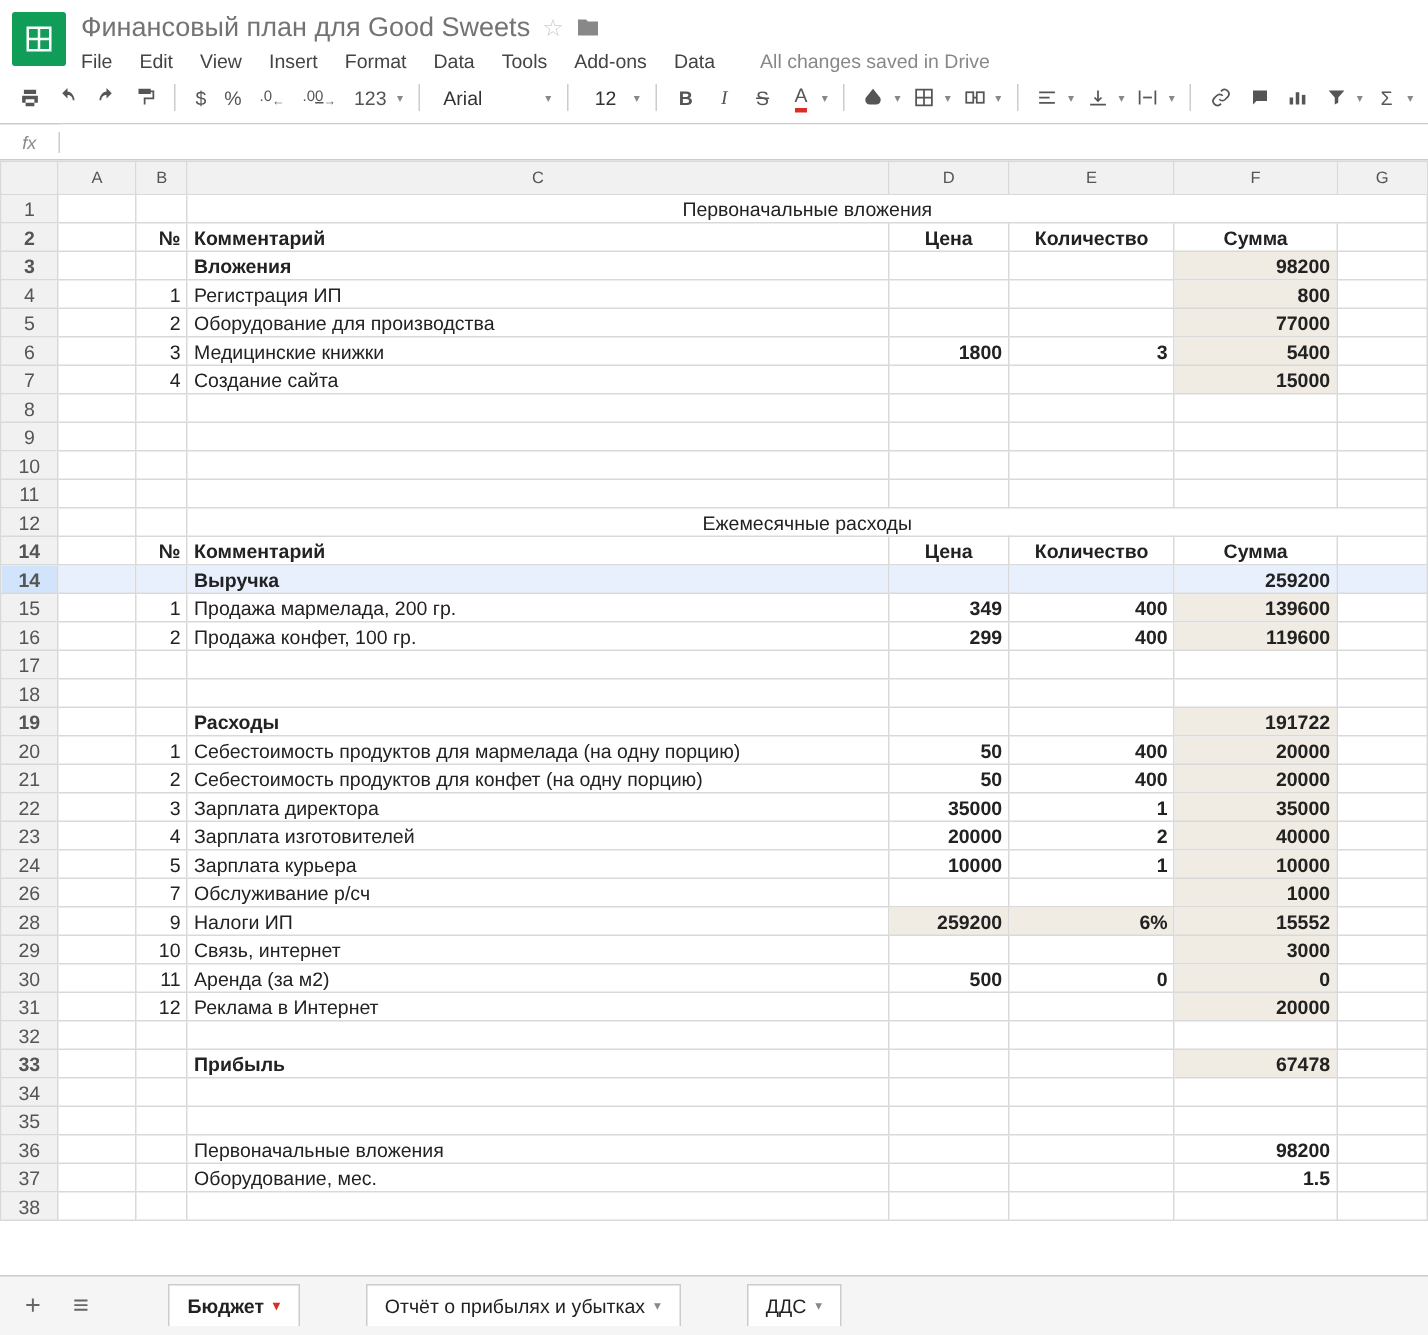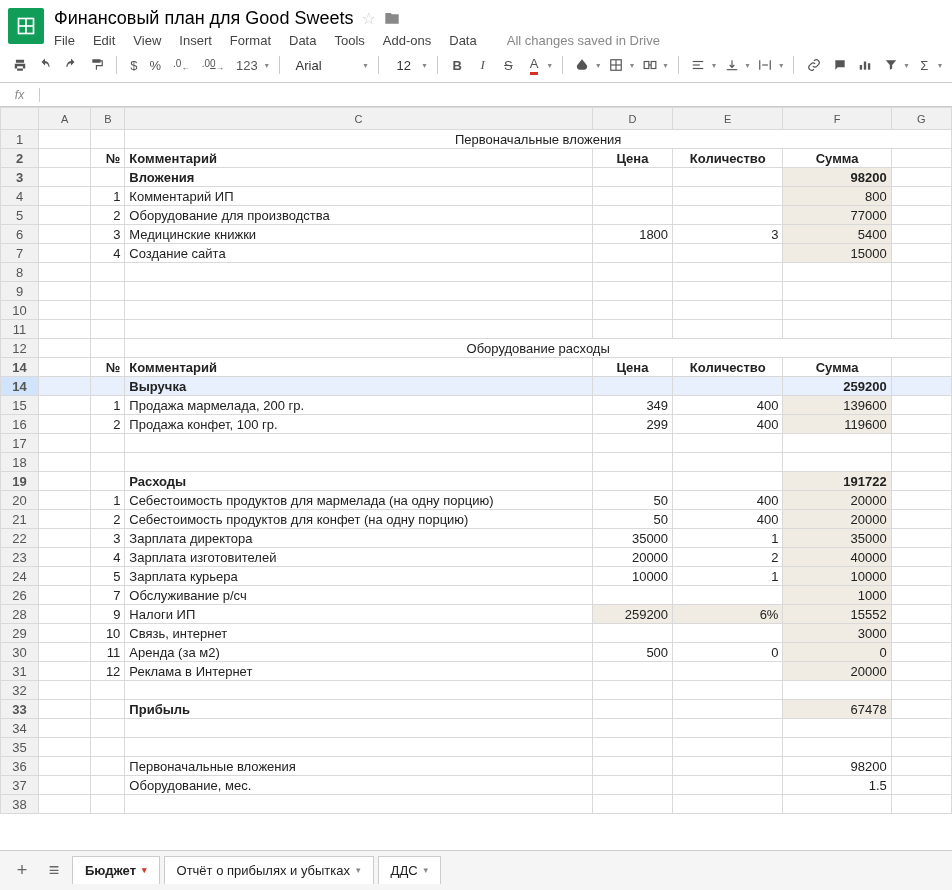--- a/index.html
+++ b/index.html
@@ -4,21 +4,21 @@
 <style>
 * { box-sizing: border-box; margin: 0; padding: 0; }
 body { font-family: Arial, sans-serif; font-size: 13px; color: #222; background: #fff; width: 952px; height: 890px; overflow: hidden; position: relative; }
 
 
 .header { display: flex; align-items: flex-start; padding: 8px 8px 0 8px; }
 .logo { width: 36px; height: 36px; background: #0f9d58; display: flex; align-items: center; justify-content: center; border-radius: 2px; flex-shrink: 0; margin-right: 10px; }
 .logo svg { fill: #fff; }
 .title-area { flex: 1; }
 .title-row { display: flex; align-items: center; gap: 8px; margin-bottom: 4px; }
-.doc-title { font-size: 18px; color: #000000; }
+.doc-title { font-size: 18px; color: #737373; }
 .star-icon { color: #ccc; font-size: 16px; cursor: pointer; }
 .folder-icon { color: #888; font-size: 14px; cursor: pointer; }
 .menubar { display: flex; gap: 18px; align-items: center; font-size: 13px; color: #444; }
 .menubar span { cursor: pointer; }
 .save-status { color: #888; font-size: 13px; margin-left: 12px; }
 
 
 .toolbar { display: flex; align-items: center; padding: 6px 10px; border-bottom: 1px solid #ccc; gap: 6px; flex-wrap: nowrap; }
 .tb-btn { width: 22px; height: 22px; display: flex; align-items: center; justify-content: center; cursor: pointer; color: #555; font-size: 13px; }
 .tb-sep { width: 1px; height: 18px; background: #ccc; margin: 0 4px; }
@@ -34,30 +34,30 @@
 
 
 .grid-wrap { position: relative; height: 760px; overflow: hidden; }
 table.sheet { border-collapse: collapse; width: 100%; table-layout: fixed; }
 table.sheet th, table.sheet td { border: 1px solid #d9d9d9; font-size: 13px; height: 19px; padding: 0 4px; overflow: hidden; white-space: nowrap; }
 table.sheet th { background: #f1f1f1; font-weight: normal; color: #555; text-align: center; font-size: 11px; position: sticky; }
 .col-hdr { height: 22px; }
 .row-hdr { width: 38px; text-align: center; background: #f1f1f1 !important; font-size: 11px; color: #555; }
 .corner { width: 38px; background: #f1f1f1; }
 
-td.num { text-align: right; font-variant-numeric: tabular-nums; }
+td.num { text-align: right; font-variant-numeric: tabular-nums; font-weight: bold; }
 td.bold, tr.bold td { font-weight: bold; }
 td.shaded { background: #f0ece3; }
 tr.sel td { background: #e8f0fe; }
 tr.sel .row-hdr { background: #d2e3fc !important; }
 
 
 .sheet-tabs { position: absolute; bottom: 0; left: 0; right: 0; height: 40px; border-top: 1px solid #ccc; background: #f5f5f5; display: flex; align-items: center; padding: 0 8px; gap: 4px; }
 .tab-btn { width: 28px; height: 28px; display: flex; align-items: center; justify-content: center; cursor: pointer; color: #666; font-size: 18px; }
-.tab { padding: 6px 12px; background: #fff; border: 1px solid #ccc; border-bottom: none; font-size: 13px; cursor: pointer; display: flex; align-items: center; gap: 6px; position: relative; top: -1px; }
+.tab { padding: 6px 12px; background: #fff; border: 1px solid #ccc; border-bottom: none; font-size: 13px; cursor: pointer; display: flex; align-items: center; gap: 6px; position: relative; top: -1px; margin-left: 40px; }
 .tab.active { font-weight: bold; color: #222; }
 .tab .caret { font-size: 9px; color: #888; }
 .tab.active .caret { color: #d93025; }
 </style>
 </head>
 <body>
 
 <div class="header">
   <div class="logo">
     <svg width="20" height="20" viewBox="0 0 24 24">
@@ -261,21 +261,21 @@
           <td style="font-weight: bold;">Вложения</td>
           <td></td>
           <td></td>
           <td class="num shaded" style="font-weight: bold;">98200</td>
           <td></td>
         </tr>
         <tr>
           <td class="row-hdr">4</td>
           <td></td>
           <td style="text-align: right;">1</td>
-          <td>Комментарий ИП</td>
+          <td>Регистрация ИП</td>
           <td></td>
           <td></td>
           <td class="num shaded">800</td>
           <td></td>
         </tr>
         <tr>
           <td class="row-hdr">5</td>
           <td></td>
           <td style="text-align: right;">2</td>
           <td>Оборудование для производства</td>
@@ -341,21 +341,21 @@
           <td></td>
           <td></td>
           <td></td>
           <td></td>
           <td></td>
         </tr>
         <tr>
           <td class="row-hdr">12</td>
           <td></td>
           <td></td>
-          <td colspan="5" style="text-align: center;">Оборудование расходы</td>
+          <td colspan="5" style="text-align: center;">Ежемесячные расходы</td>
         </tr>
         <tr class="bold">
           <td class="row-hdr">14</td>
           <td></td>
           <td style="text-align: right;">№</td>
           <td>Комментарий</td>
           <td style="text-align: center;">Цена</td>
           <td style="text-align: center;">Количество</td>
           <td style="text-align: center;">Сумма</td>
           <td></td>
@@ -530,21 +530,21 @@
           <td></td>
           <td></td>
         </tr>
         <tr class="bold">
           <td class="row-hdr">33</td>
           <td></td>
           <td style="text-align: right;"></td>
           <td style="font-weight: bold;">Прибыль</td>
           <td></td>
           <td></td>
-          <td class="num shaded" style="font-weight: normal;">67478</td>
+          <td class="num shaded" style="font-weight: bold;">67478</td>
           <td></td>
         </tr>
         <tr>
           <td class="row-hdr">34</td>
           <td></td>
           <td style="text-align: right;"></td>
           <td></td>
           <td></td>
           <td></td>
           <td></td>

